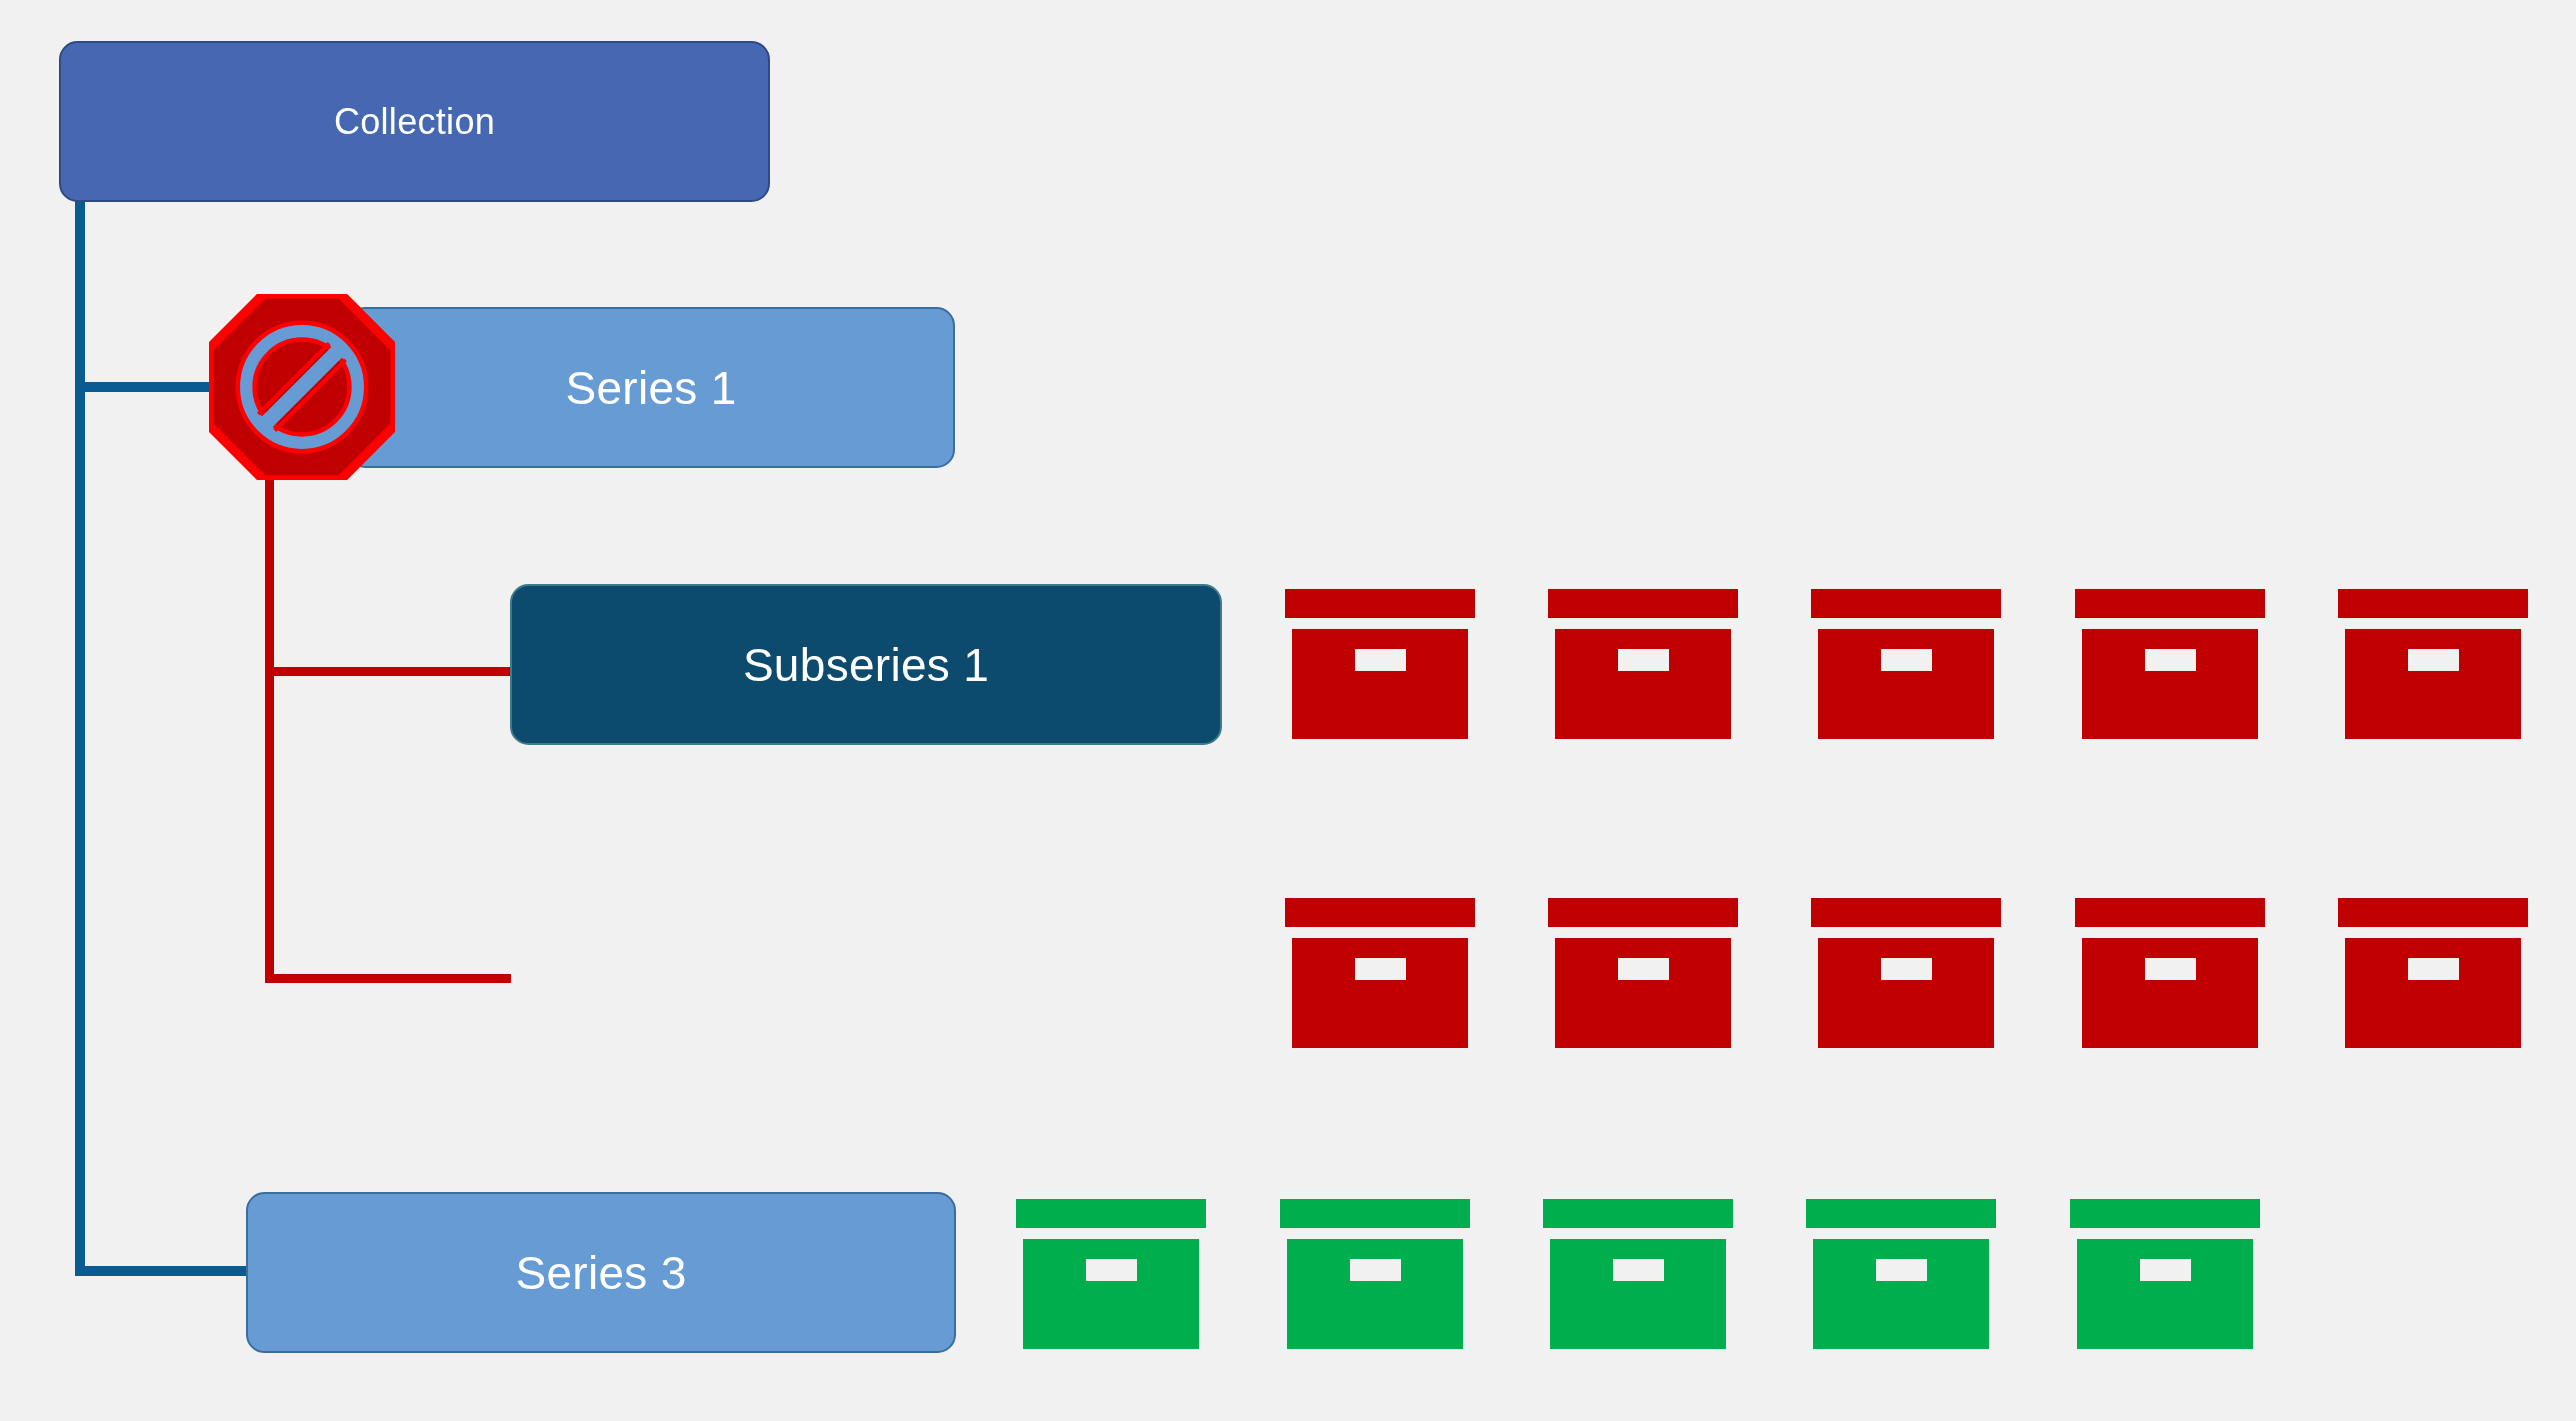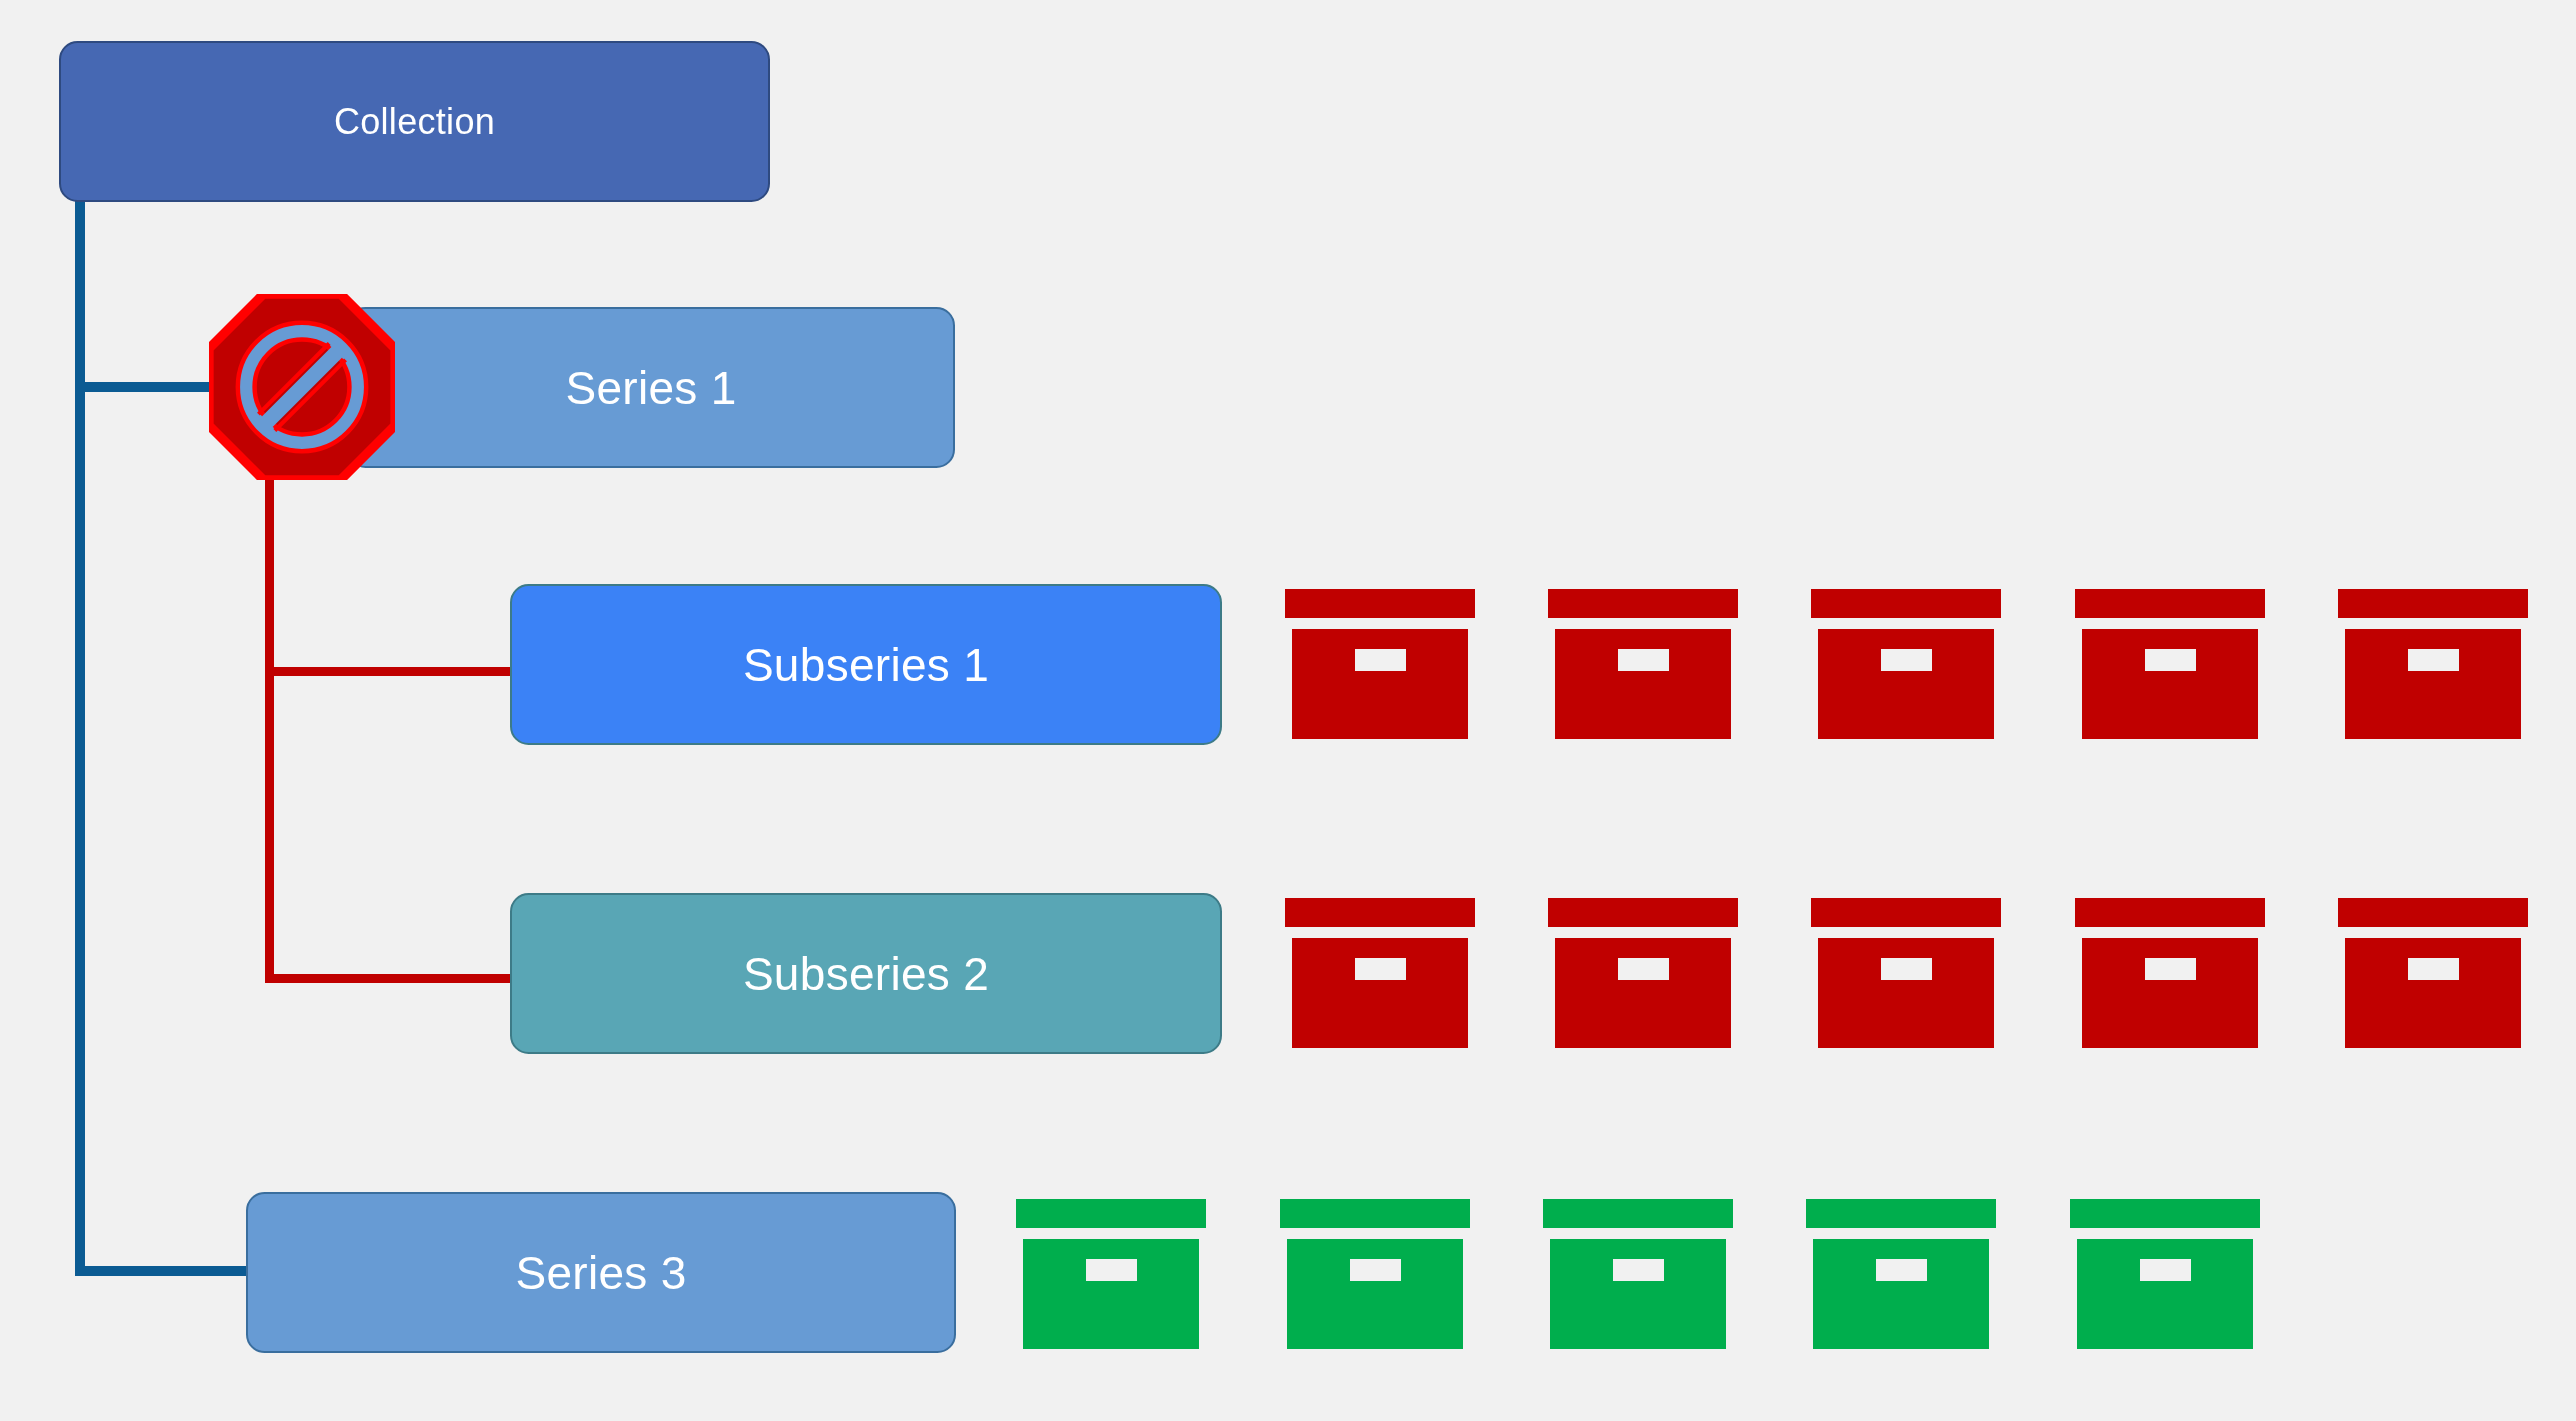--- a/index.html
+++ b/index.html
@@ -184,25 +184,22 @@
       <div class="archive-body" style="left: 6.8px; top: 40px; width: 176px; height: 110px; background: rgb(0, 174, 77);">
         <div class="archive-handle" style="left: 63px; top: 20.3px; width: 51px; height: 22px; background: rgb(241, 241, 241);"></div>
       </div>
     </div>
     <div class="node node-collection" style="left: 59px; top: 41px; width: 711px; height: 161px; background: rgb(70, 104, 179); border-color: rgb(46, 74, 128); color: rgb(255, 255, 255);">
       <span class="node-label">Collection</span>
     </div>
     <div class="node node-series" style="left: 347px; top: 307px; width: 608px; height: 161px; background: rgb(103, 155, 212); border-color: rgb(58, 110, 158); color: rgb(255, 255, 255);">
       <span class="node-label">Series 1</span>
     </div>
-    <div class="node node-subseries" style="left: 510px; top: 584px; width: 712px; height: 161px; background: #3b82f6; border-color: rgb(61, 123, 135); color: rgb(255, 255, 255);">
+    <div class="node node-subseries" style="left: 510px; top: 584px; width: 712px; height: 161px; background: #0c4a6e; border-color: rgb(61, 123, 135); color: rgb(255, 255, 255);">
       <span class="node-label">Subseries 1</span>
-    </div>
-    <div class="node node-subseries" style="left: 510px; top: 893px; width: 712px; height: 161px; background: rgb(89, 166, 181); border-color: rgb(61, 123, 135); color: rgb(255, 255, 255);">
-      <span class="node-label">Subseries 2</span>
     </div>
     <div class="node node-series" style="left: 246px; top: 1192px; width: 710px; height: 161px; background: rgb(103, 155, 212); border-color: rgb(58, 110, 158); color: rgb(255, 255, 255);">
       <span class="node-label">Series 3</span>
     </div>
     <div class="stop-icon" style="left: 209px; top: 294px; width: 186px; height: 186px;">
       <svg viewBox="0 0 100 100" width="186" height="186">
         <polygon points="29.29,0.00 70.71,0.00 100.00,29.29 100.00,70.71 70.71,100.00 29.29,100.00 0.00,70.71 0.00,29.29" fill="#C00000" stroke="#FF0000" stroke-width="5" stroke-linejoin="round"></polygon>
         <circle cx="50" cy="50" r="30" fill="none" stroke="#679BD4" stroke-width="8"></circle>
         <circle cx="50" cy="50" r="25.5" fill="none" stroke="#FF0000" stroke-width="2.4"></circle>
         <circle cx="50" cy="50" r="34.5" fill="none" stroke="#FF0000" stroke-width="2.4"></circle>

